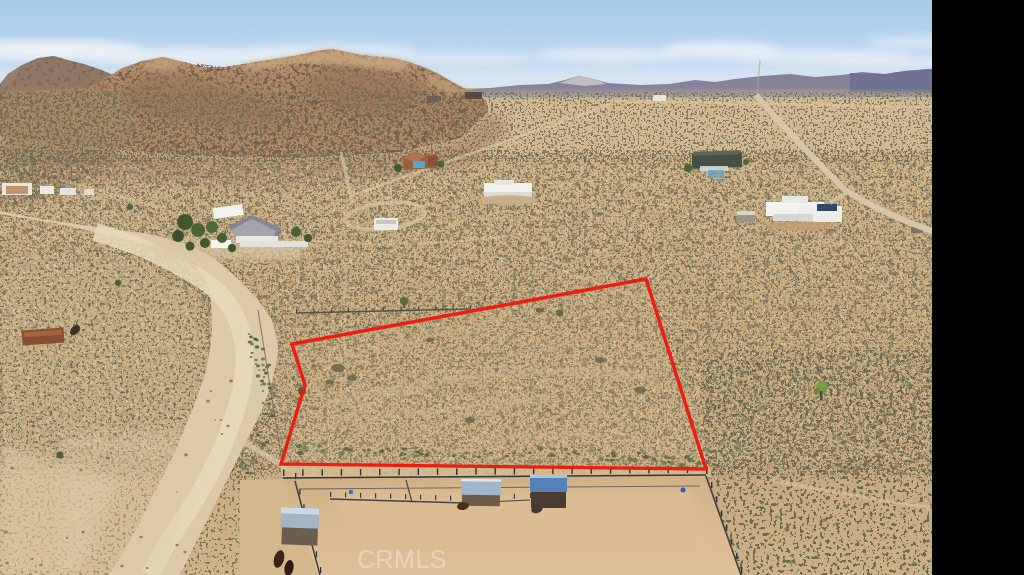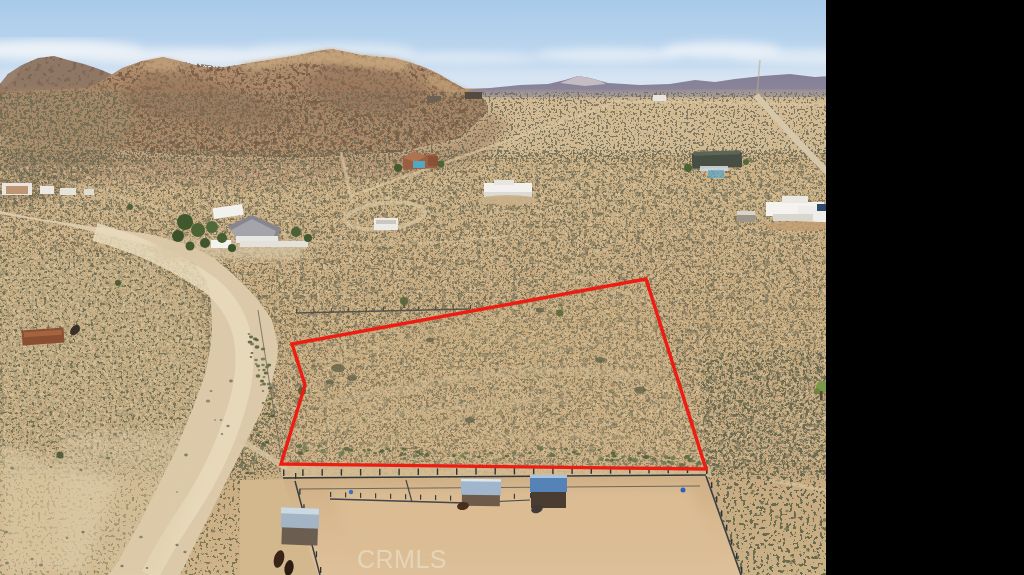--- a/index.html
+++ b/index.html
@@ -1,16 +1,16 @@
 <!DOCTYPE html>
 <html><head>
 <meta charset="utf-8">
 <style>
 html,body{margin:0;padding:0;background:#000;}
-#scene{position:relative;width:826px;height:575px;overflow:hidden;font-family:"Liberation Sans",sans-serif;}
+#scene{position:relative;width:932px;height:575px;overflow:hidden;font-family:"Liberation Sans",sans-serif;}
 </style>
 </head>
 <body>
 <div id="scene">
 <svg width="1024" height="575" viewBox="0 0 1024 575" xmlns="http://www.w3.org/2000/svg">
 <defs>
 <linearGradient id="skyg" x1="0" y1="0" x2="0" y2="1">
 <stop offset="0" stop-color="#a7cae9"></stop>
 <stop offset="0.45" stop-color="#b9d4ee"></stop>
 <stop offset="0.8" stop-color="#cfe0f2"></stop>

